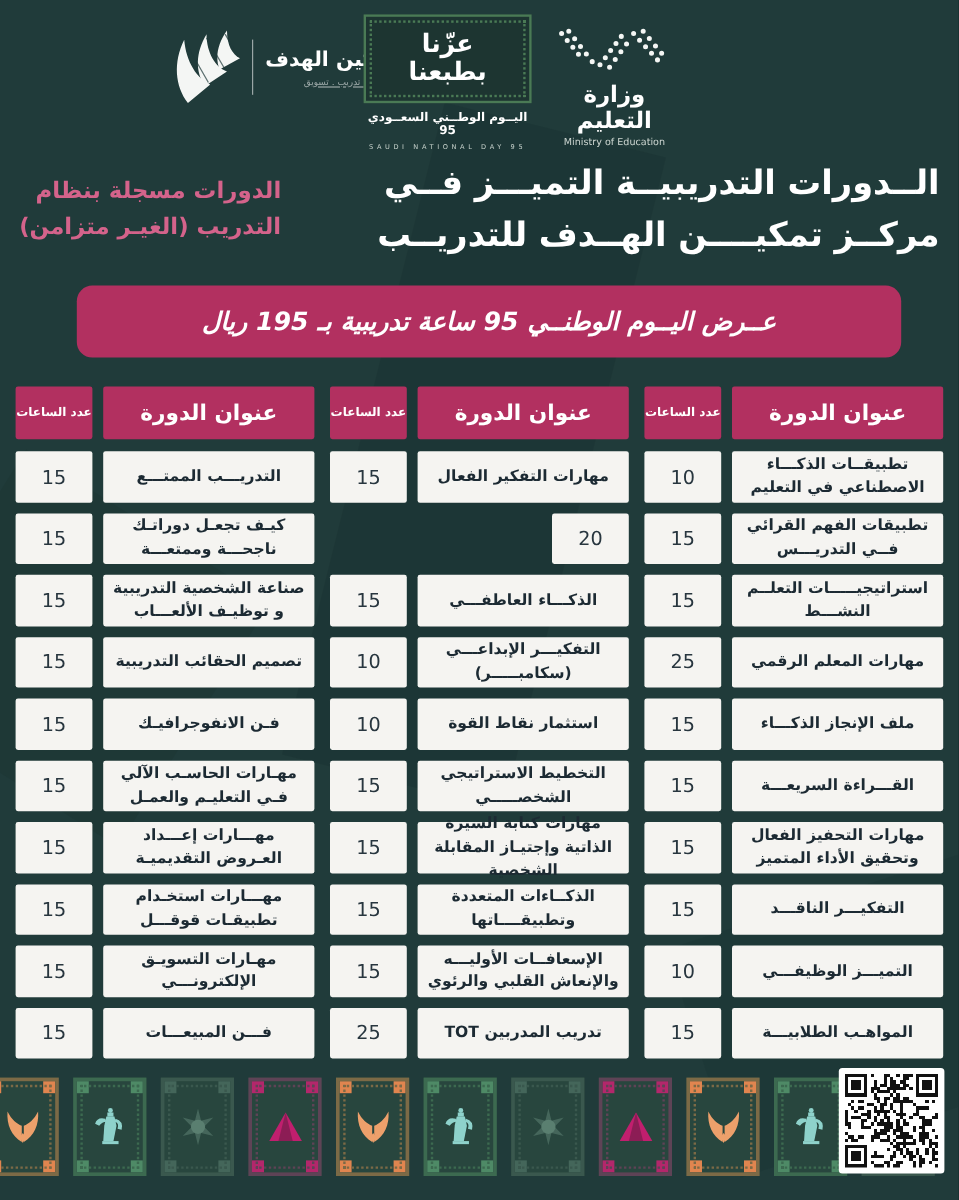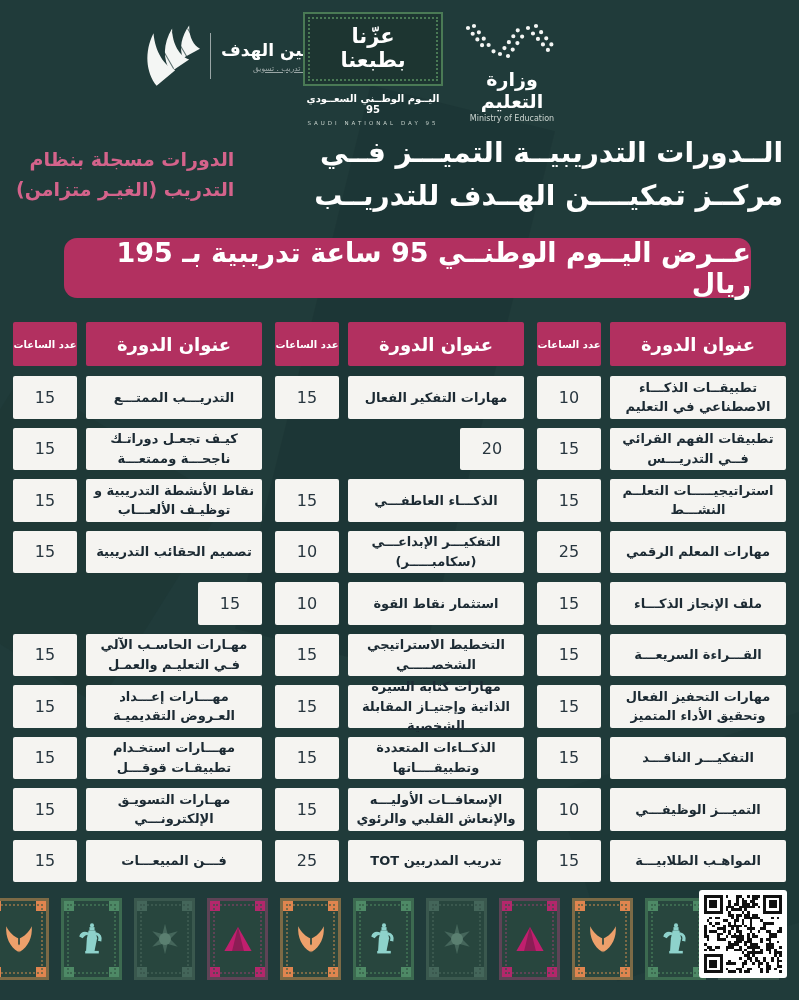--- a/index.html
+++ b/index.html
@@ -42,21 +42,21 @@
     display:flex;direction:rtl;justify-content:space-between;align-items:center;
     padding:0 16px;box-sizing:border-box;}
   .main-title{text-align:right;font-weight:bold;font-size:28px;line-height:1.55;direction:rtl;}
   .side-note{text-align:right;font-size:19px;line-height:1.6;color:#d4638b;direction:rtl;font-weight:bold;}
 
   
   .offer{
     position:absolute;top:238px;left:64px;right:48px;height:60px;
     background:#b23060;border-radius:13px;
     display:flex;align-items:center;justify-content:center;
-    font-size:27px;font-weight:bold;direction:rtl;
+    font-size:21px;font-weight:bold;direction:rtl;font-style:italic;
   }
 
   
   .tables{position:absolute;top:322px;left:13px;right:13px;height:560px;
     display:flex;direction:rtl;gap:13px;}
   .tcol{flex:1;display:flex;flex-direction:column;min-width:0;}
   .thead{display:flex;gap:9px;height:44px;margin-bottom:10px;flex:none;}
   .title-h{flex:1;background:#b23060;color:#fff;font-weight:bold;font-size:18px;
     display:flex;align-items:center;justify-content:center;border-radius:2px;}
   .hours-h{width:64px;flex:none;background:#b23060;color:#fff;font-weight:bold;font-size:10px;
@@ -292,28 +292,29 @@
       <div class="rows">
           <div class="trow">
             <div class="title-cell">التدريـــب الممتـــع</div>
             <div class="hours-cell">15</div>
           </div>
           <div class="trow">
             <div class="title-cell">كيـف تجعـل دوراتـك ناجحـــة وممتعـــة</div>
             <div class="hours-cell">15</div>
           </div>
           <div class="trow">
-            <div class="title-cell">نقاط الأنشطة التدريبية و توظيـف الألعـــاب</div>
+            <div class="title-cell">صناعة الشخصية التدريبية و توظيـف الألعـــاب</div>
             <div class="hours-cell">15</div>
           </div>
           <div class="trow">
             <div class="title-cell">تصميم الحقائب التدريبية</div>
             <div class="hours-cell">15</div>
           </div>
           <div class="trow">
+            <div class="title-cell">فـن الانفوجرافيـك</div>
             <div class="hours-cell">15</div>
           </div>
           <div class="trow">
             <div class="title-cell">مهـارات الحاسـب الآلي فـي التعليـم والعمـل</div>
             <div class="hours-cell">15</div>
           </div>
           <div class="trow">
             <div class="title-cell">مهـــارات إعـــداد العـروض التقديميـة</div>
             <div class="hours-cell">15</div>
           </div>

